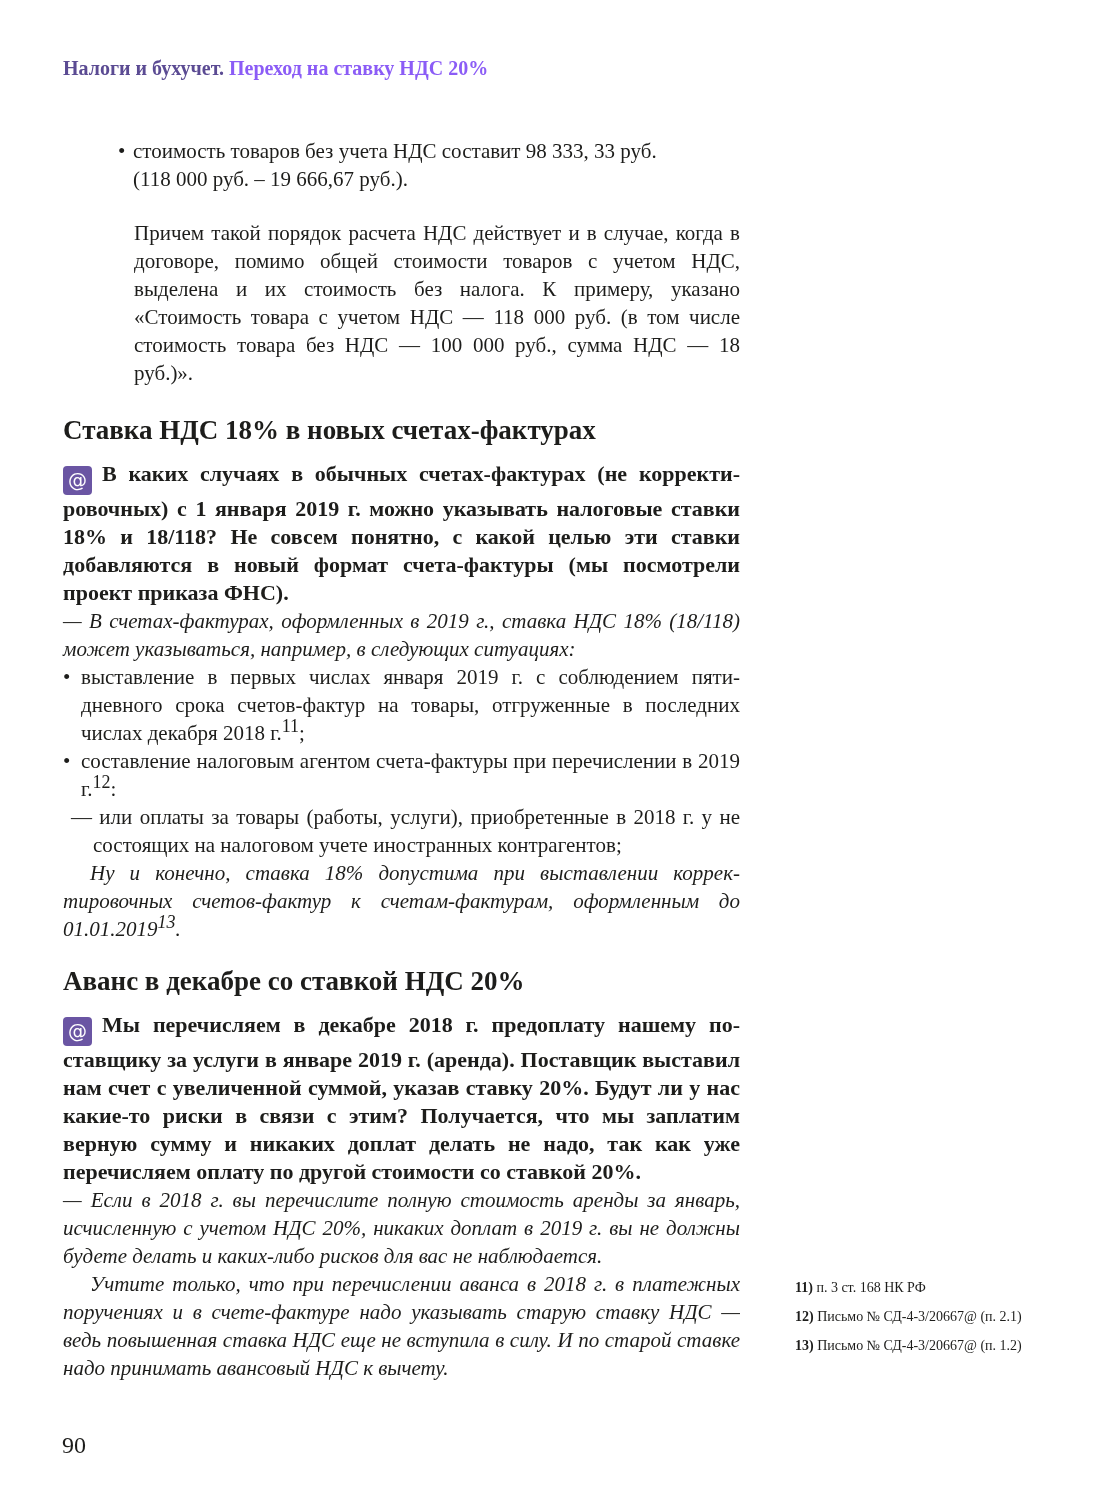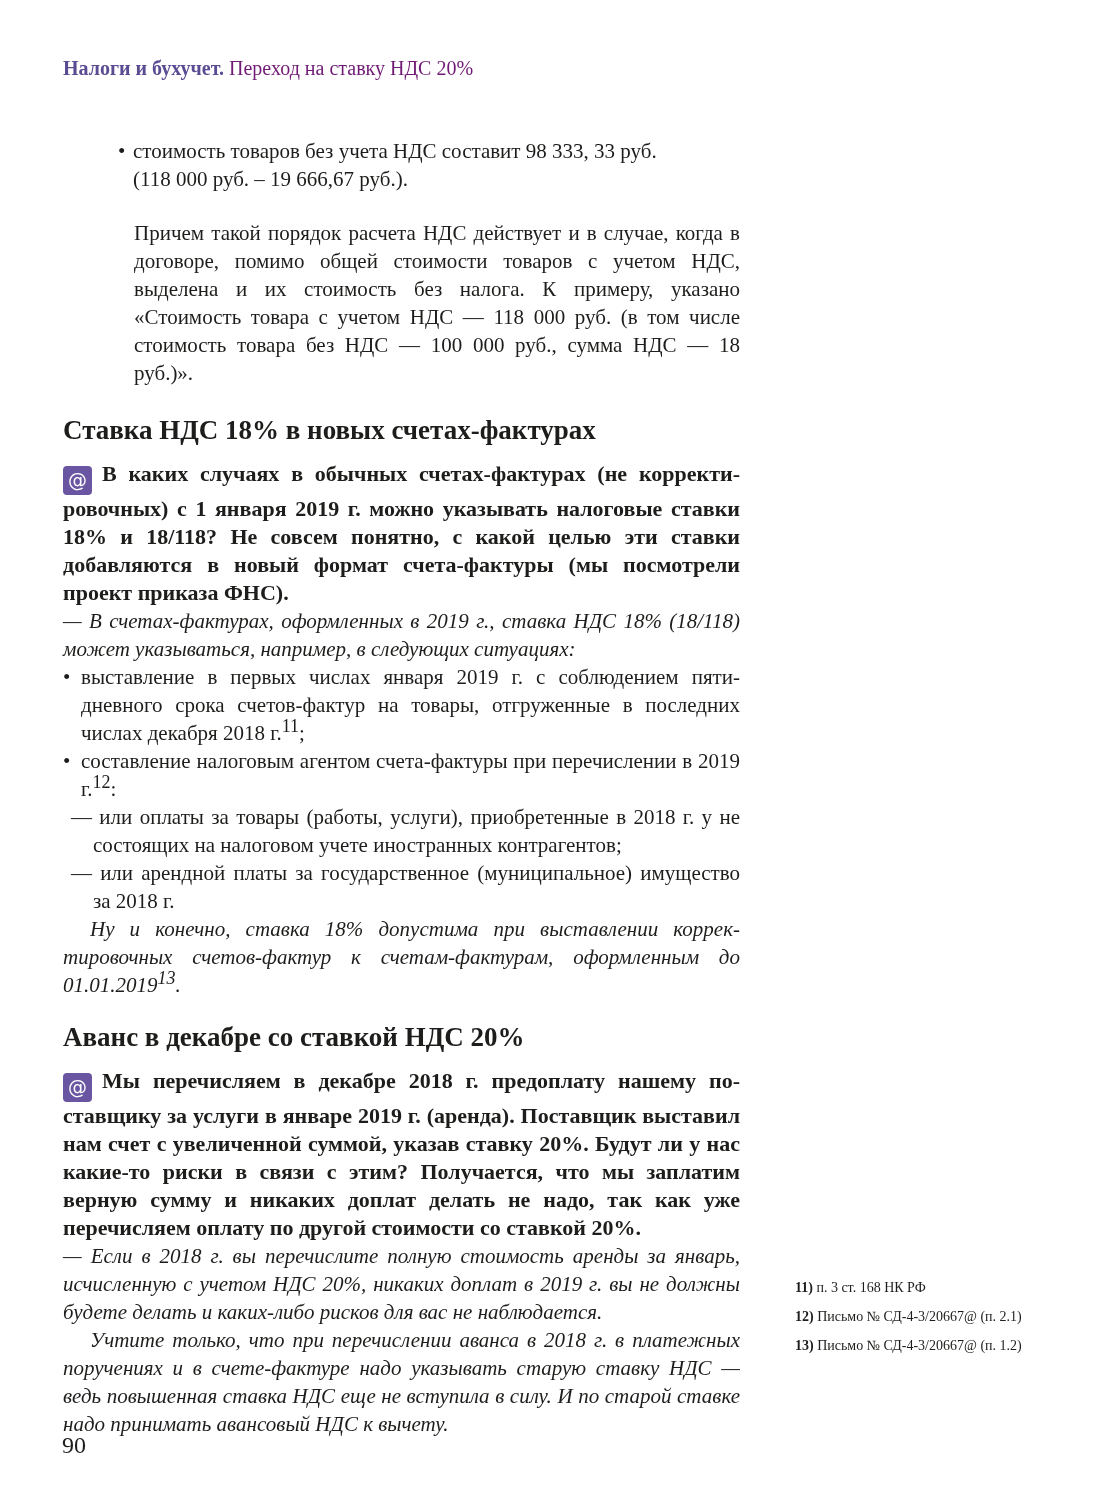--- a/index.html
+++ b/index.html
@@ -13,21 +13,21 @@
     width:1104px;height:1500px;
     background:#ffffff;
     overflow:hidden;
     font-family:"Liberation Serif","DejaVu Serif",serif;
     color:var(--ink);
   }
   .column{position:absolute;left:63px;top:0;width:677px;}
 
   .hdr{margin:55px 0 0 0;font-size:20px;line-height:26px;}
   .hdr .brand{font-weight:700;color:var(--purple);font-family:Liberation Serif, serif;}
-  .hdr .topic{font-weight:400;color:#701a75;}
+  .hdr .topic{font-weight:700;color:#8b5cf6;}
 
   .example{margin:56px 0 0 55px;}
   .ex-li{margin:0;font-size:21px;line-height:28px;}
   .ex-li .b{display:inline-block;width:15px;text-indent:0;}
   .ex-li .l2{display:block;padding-left:15px;}
   .ex-para{margin:26px 0 0 16px;font-size:21px;line-height:28px;text-align:justify;}
 
   .h2{margin:26px 0 0 0;font-size:27px;line-height:34px;font-weight:700;}
   .h2.tight{margin-top:21px;}
 
@@ -89,21 +89,20 @@
     <ul class="blist">
       <li>
         <span class="b">•</span><span>выставление в первых числах января 2019 г. с соблюдением пяти­дневного срока счетов-фактур на товары, отгруженные в послед­них числах декабря 2018 г.</span><sup>11</sup><span>;</span>
       </li>
       <li>
         <span class="b">•</span><span>составление налоговым агентом счета-фактуры при перечисле­нии в 2019 г.</span><sup>12</sup><span>:</span>
       </li>
     </ul>
 
     <div class="dash">— или оплаты за товары (работы, услуги), приобретенные в 2018 г. у не состоящих на налоговом учете иностранных контрагентов;</div>
-    <div class="dash">— или арендной платы за государственное (муниципальное) иму­щество за 2018 г.</div>
 
     <p class="p ind">
       <span>Ну и конечно, ставка 18% допустима при выставлении коррек­тировочных счетов-фактур к счетам-фактурам, оформленным до 01.01.2019</span><sup>13</sup><span>.</span>
     </p>
 
     <h2 class="h2 tight">Аванс в декабре со ставкой НДС 20%</h2>
 
     <p class="q">
       <span class="at">@</span><span>Мы перечисляем в декабре 2018 г. предоплату нашему по­ставщику за услуги в январе 2019 г. (аренда). Поставщик выста­вил нам счет с увеличенной суммой, указав ставку 20%. Будут ли у нас какие-то риски в связи с этим? Получается, что мы запла­тим верную сумму и никаких доплат делать не надо, так как уже перечисляем оплату по другой стоимости со ставкой 20%.</span>
     </p>

